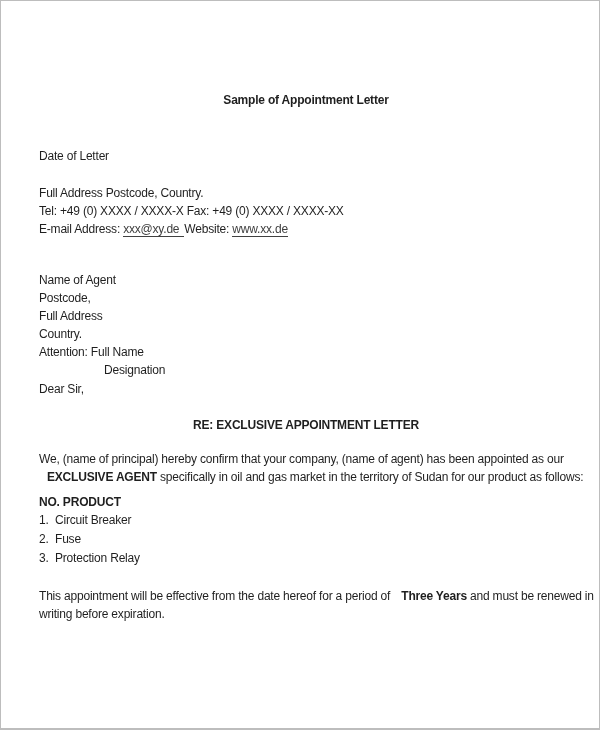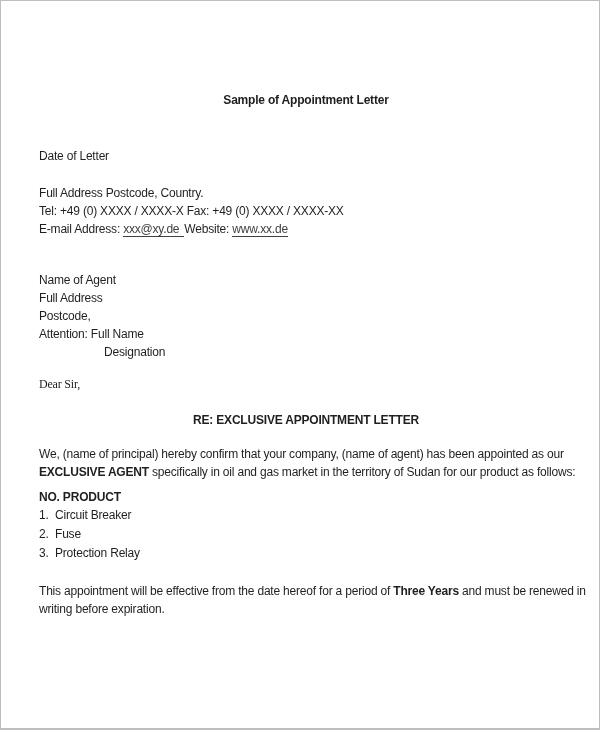--- a/index.html
+++ b/index.html
@@ -22,35 +22,35 @@
   }
 
   .title {
     font-weight: bold;
     text-align: center;
   }
 
   .date-line   { margin-top: 38px; }
   .sender      { margin-top: 19px; }
   .recipient   { margin-top: 33px; }
-  .salutation  { margin-top: 14px; font-family: Liberation Serif, serif; }
+  .salutation  { margin-top: 1px; }
   .subject     { margin-top: 18px; font-weight: bold; text-align: center; }
   .body-para   { margin-top: 16px; }
   .products    { margin-top: 7px; }
   .closing     { margin-top: 19px; }
 
   .pline { white-space: nowrap; }
 
   .products-heading { font-weight: bold; }
   .li { line-height: 19px; white-space: nowrap; }
   .li .num { display: inline-block; width: 16px; }
 
   .designation { margin-left: 65px; }
 
-  b, .bold { font-weight: bold; }
+  b, .bold { font-weight: bold; margin-left: 8px; }
 
   a.lnk {
     color: #404040;
     text-decoration: none;
     border-bottom: 1px solid currentColor;
     cursor: pointer;
   }
   a.lnk.email { padding-right: 5px; }
 </style>
 </head>
@@ -63,22 +63,23 @@
   <div class="date-line">Date of Letter</div>
 
   <div class="sender">
     <div>Full Address Postcode, Country.</div>
     <div>Tel: +49 (0) XXXX / XXXX-X Fax: +49 (0) XXXX / XXXX-XX</div>
     <div><span>E-mail Address: </span><a class="lnk email" href="#">xxx@xy.de</a><span>Website: </span><a class="lnk" href="#">www.xx.de</a></div>
   </div>
 
   <div class="recipient">
     <div>Name of Agent</div>
+    <div>Postcode,</div>
     <div>Full Address</div>
-    <div>Postcode,</div>
+    <div>Country.</div>
     <div>Attention: Full Name</div>
     <div class="designation">Designation</div>
   </div>
 
   <div class="salutation">Dear Sir,</div>
 
   <div class="subject">RE: EXCLUSIVE APPOINTMENT LETTER</div>
 
   <div class="body-para">
     <div class="pline">We, (name of principal) hereby confirm that your company, (name of agent) has been appointed as our</div>

